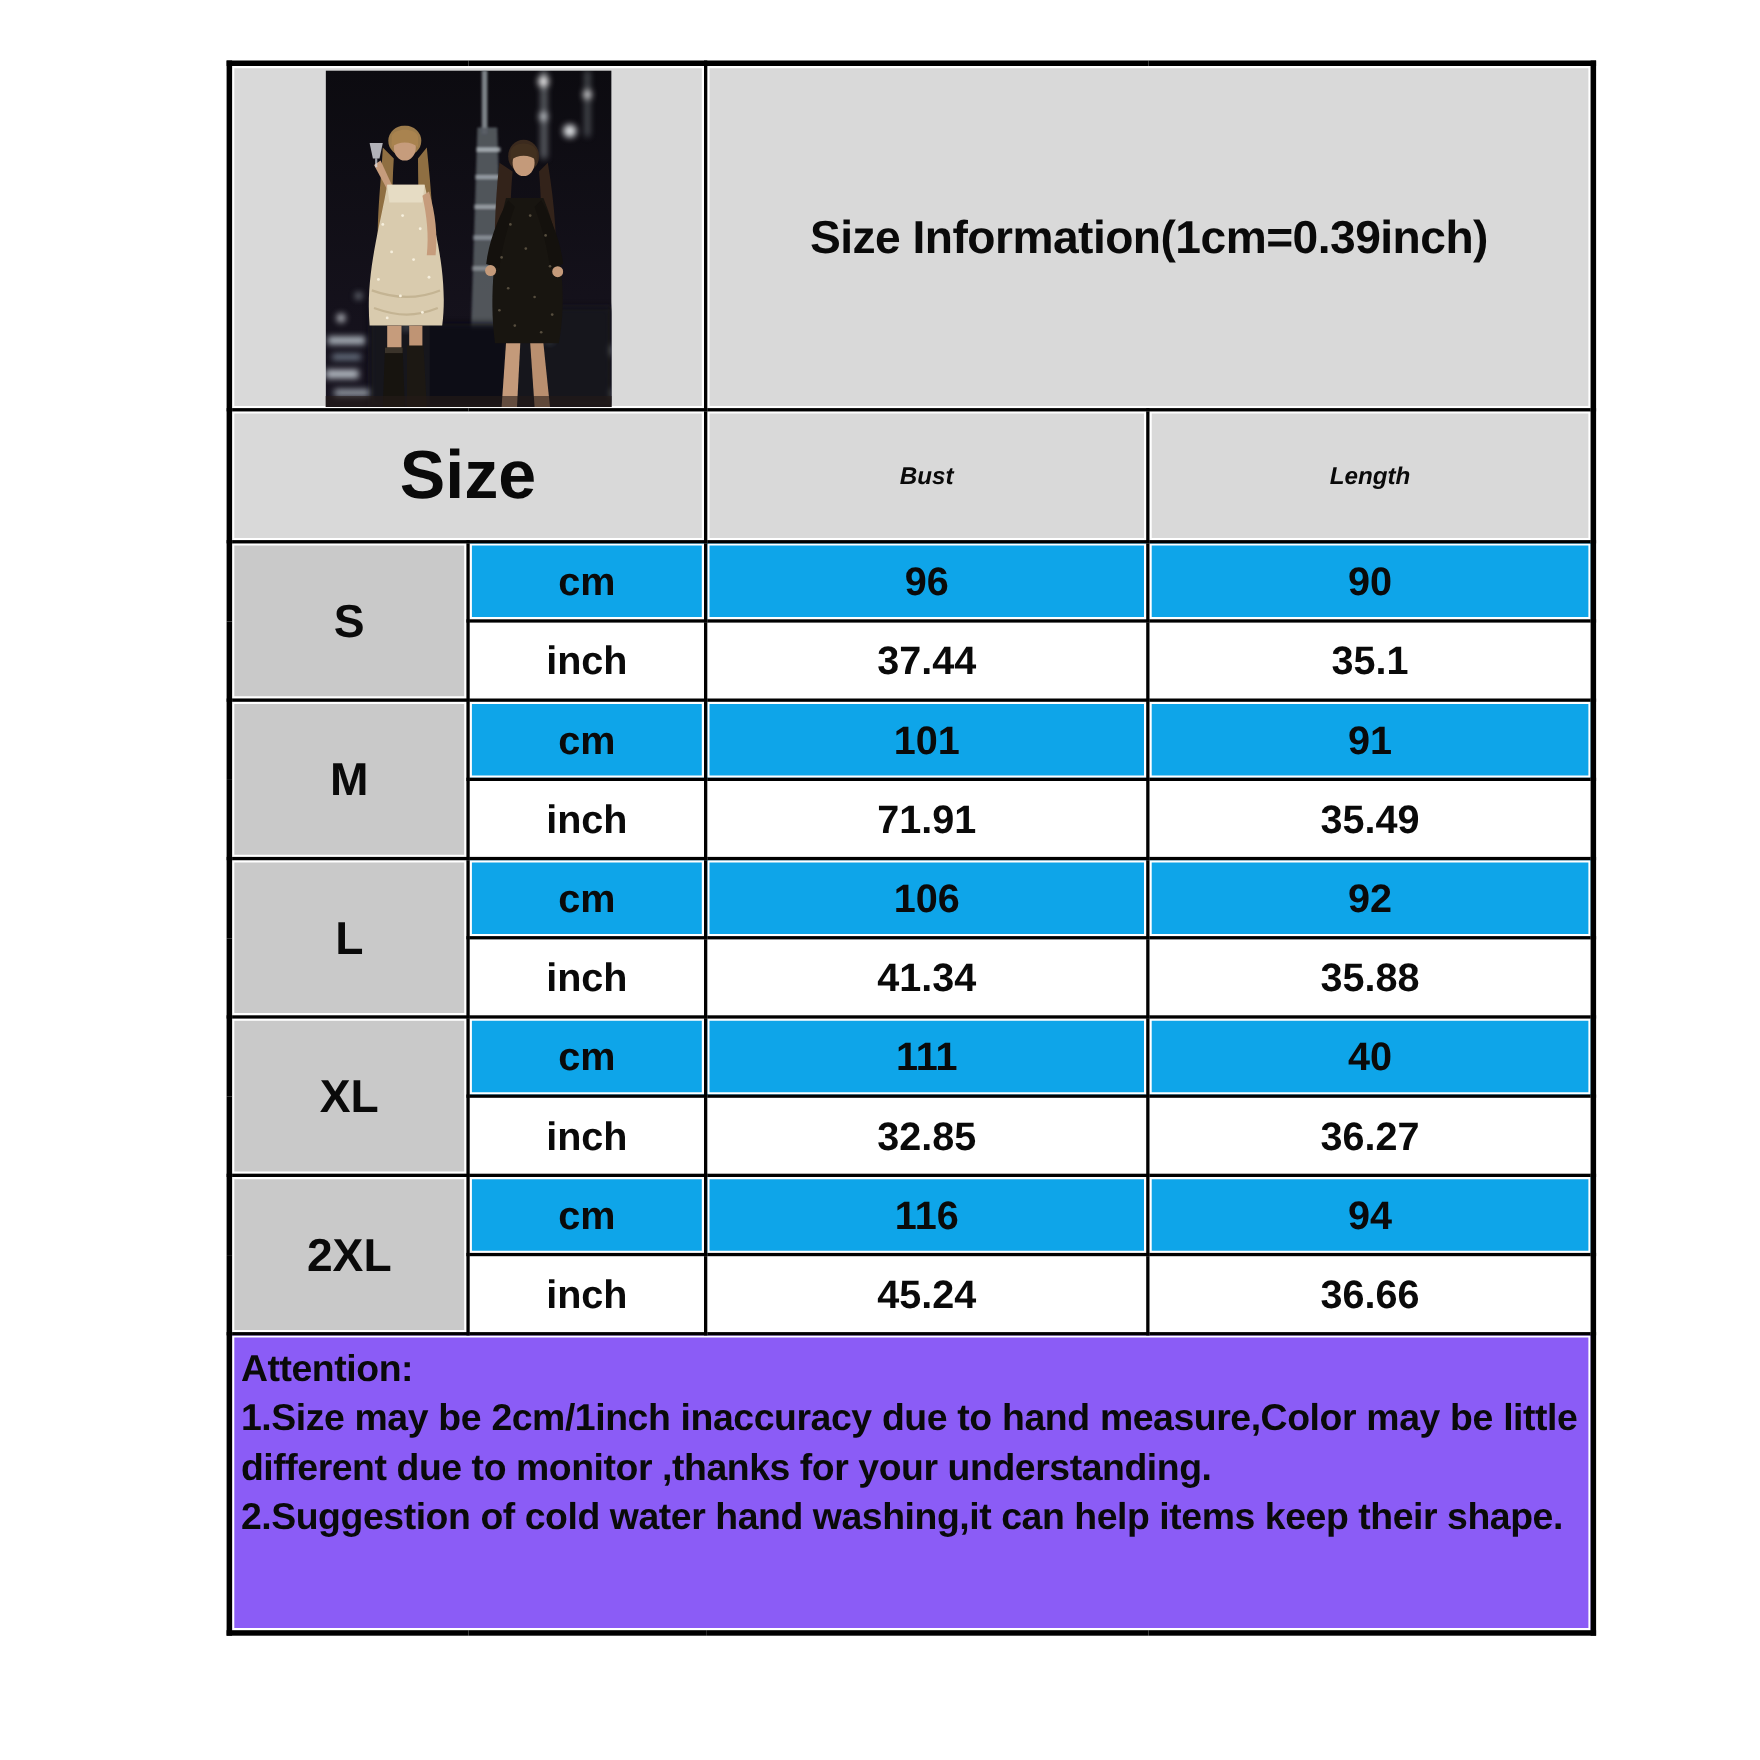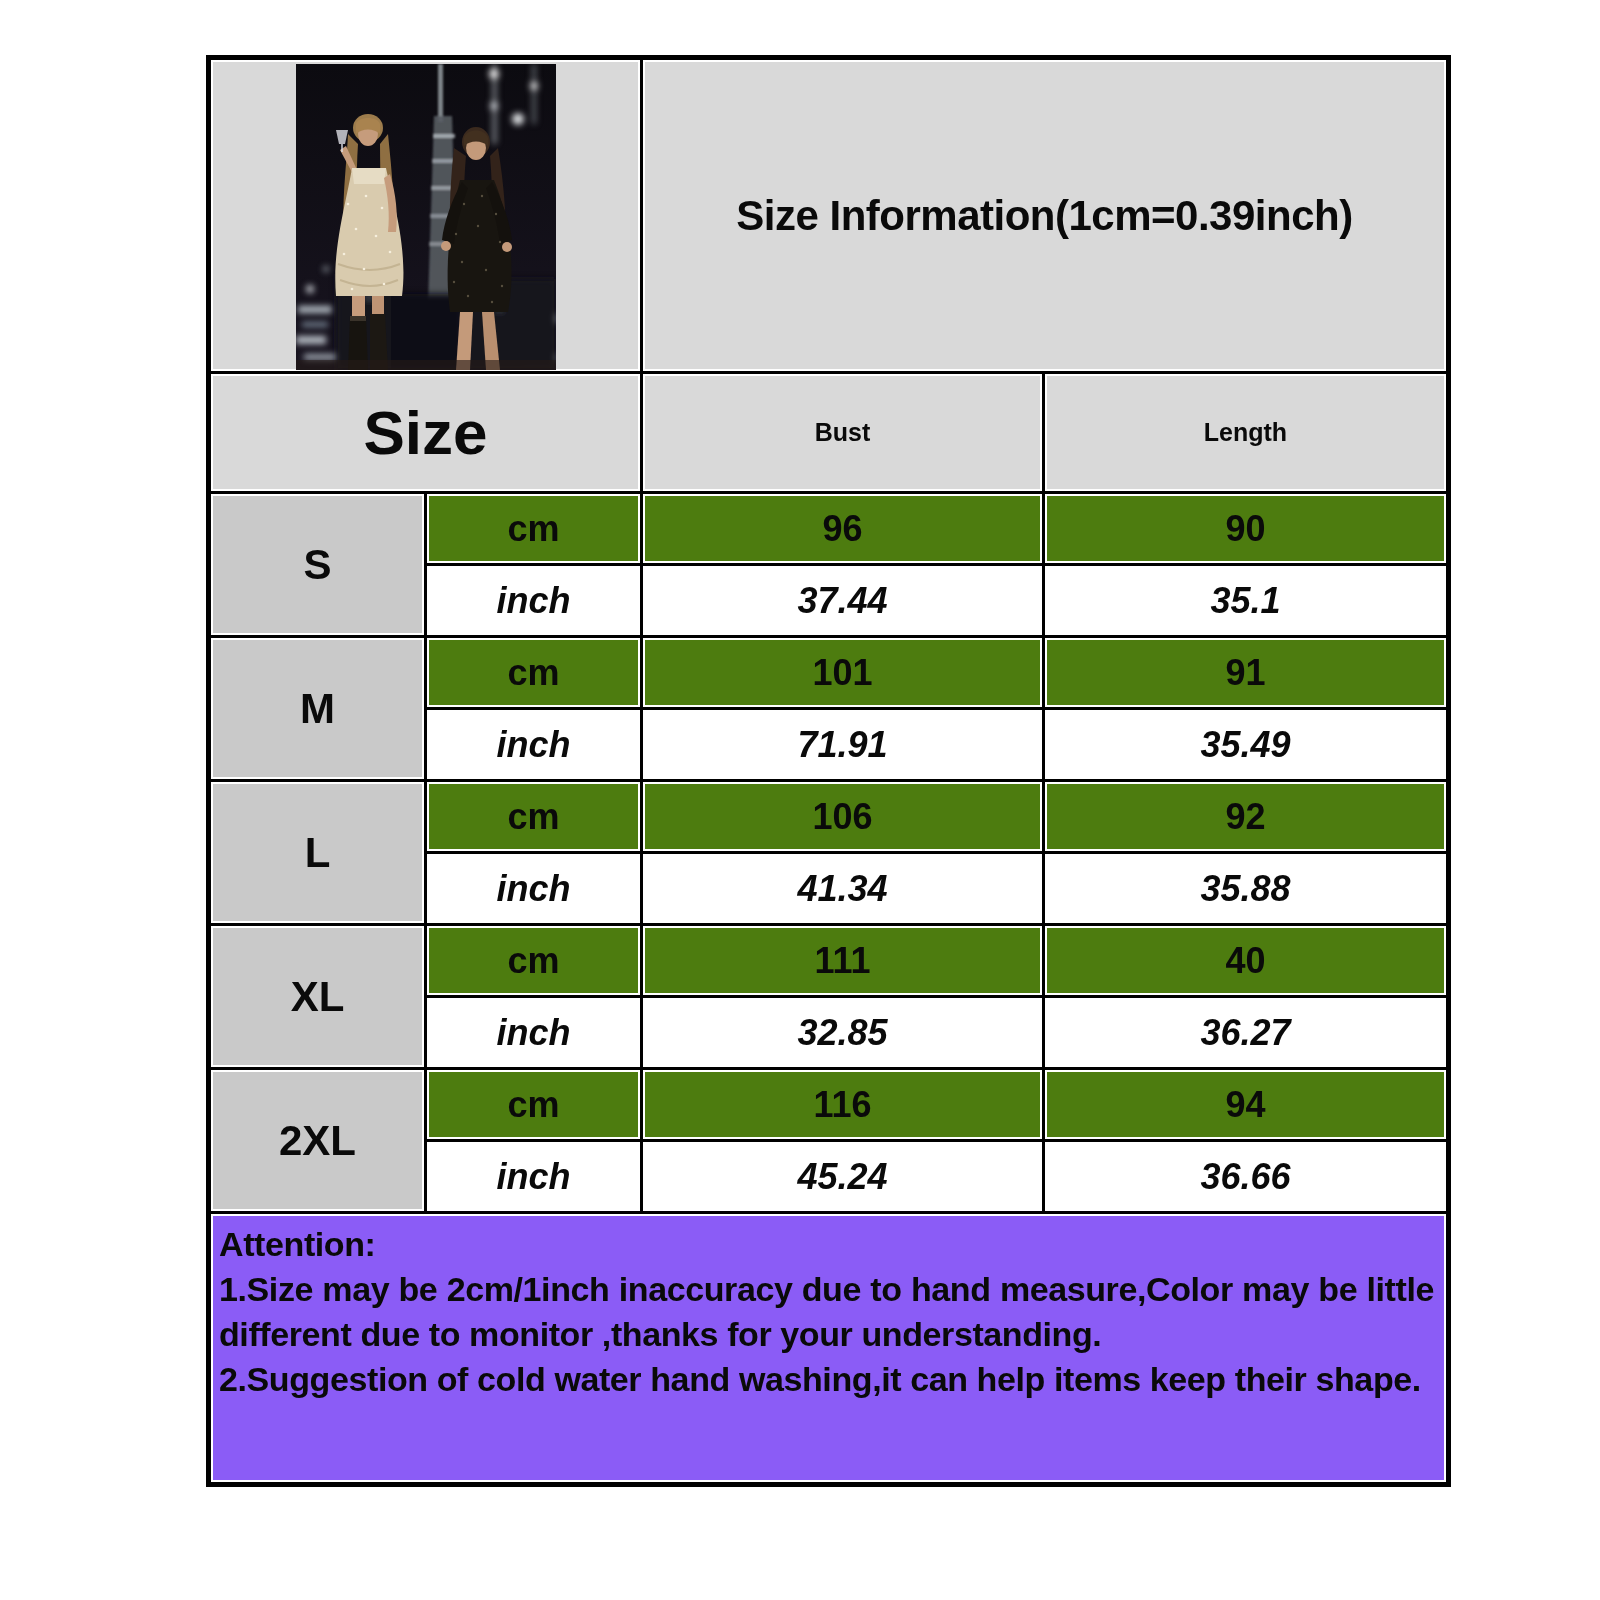--- a/index.html
+++ b/index.html
@@ -24,27 +24,27 @@
   }
   tr.row-top{height:315px;}
   tr.row-head{height:120px;}
   tr.row-cm, tr.row-inch{height:72px;}
   tr.row-attention{height:272px;}
 
   .cell-photo, .cell-title, .cell-size-head, .cell-col-head{background:#d9d9d9;}
   .cell-photo svg{display:block;margin:3px auto 0 auto;}
   .cell-title{font-weight:bold;font-size:42px;letter-spacing:-0.5px;}
   .cell-size-head{font-weight:bold;font-size:62px;}
-  .cell-col-head{font-weight:bold;font-size:25px;}
+  .cell-col-head{font-weight:bold;font-size:22px;font-style:italic;}
 
   .cell-size-label{background:#c9c9c9;font-weight:bold;font-size:42px;}
   .cell-unit{font-weight:bold;font-size:36px;}
   .cell-val{font-weight:bold;font-size:36px;}
-  tr.row-cm .cell-unit, tr.row-cm .cell-val{background:#4d7c0f;}
-  tr.row-inch .cell-unit, tr.row-inch .cell-val{background:#ffffff;font-style:italic;}
+  tr.row-cm .cell-unit, tr.row-cm .cell-val{background:#0ea5e9;}
+  tr.row-inch .cell-unit, tr.row-inch .cell-val{background:#ffffff;}
 
   .cell-attention{
     background:#8b5cf6;text-align:left;vertical-align:top;
     padding:8px 12px 0 8px;
     font-size:34px;line-height:45px;letter-spacing:-0.4px;
     font-weight:bold;
   }
   .cell-attention .just{text-align:justify;}
 </style>
 </head>

